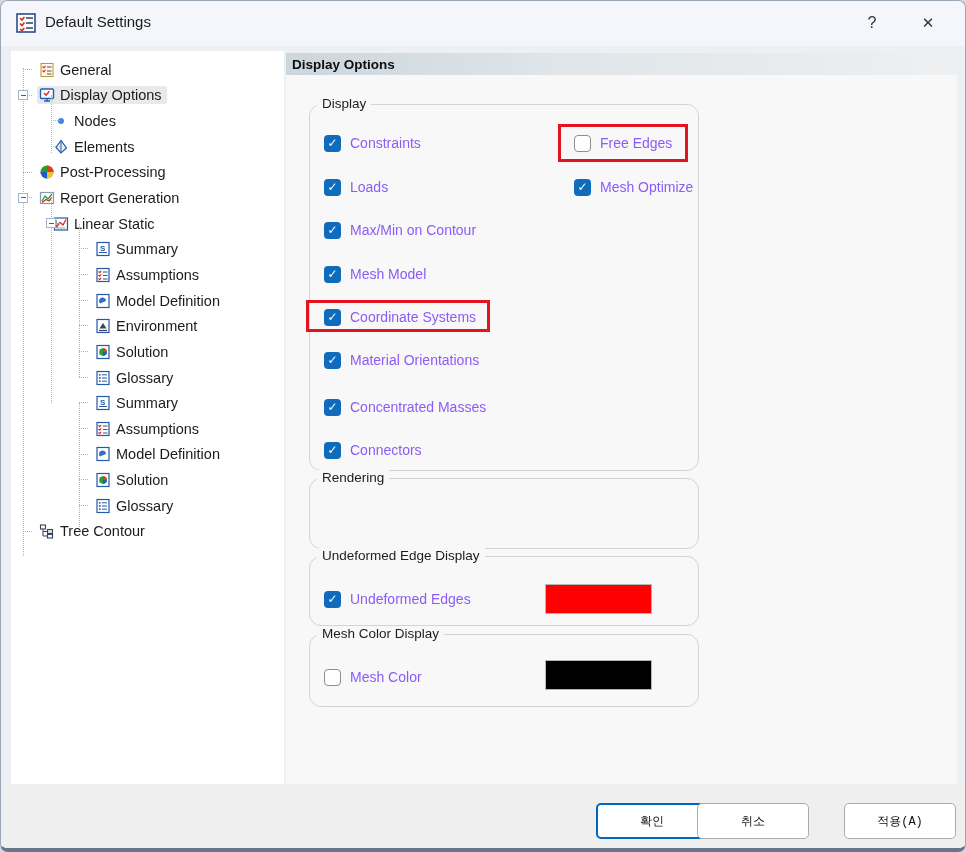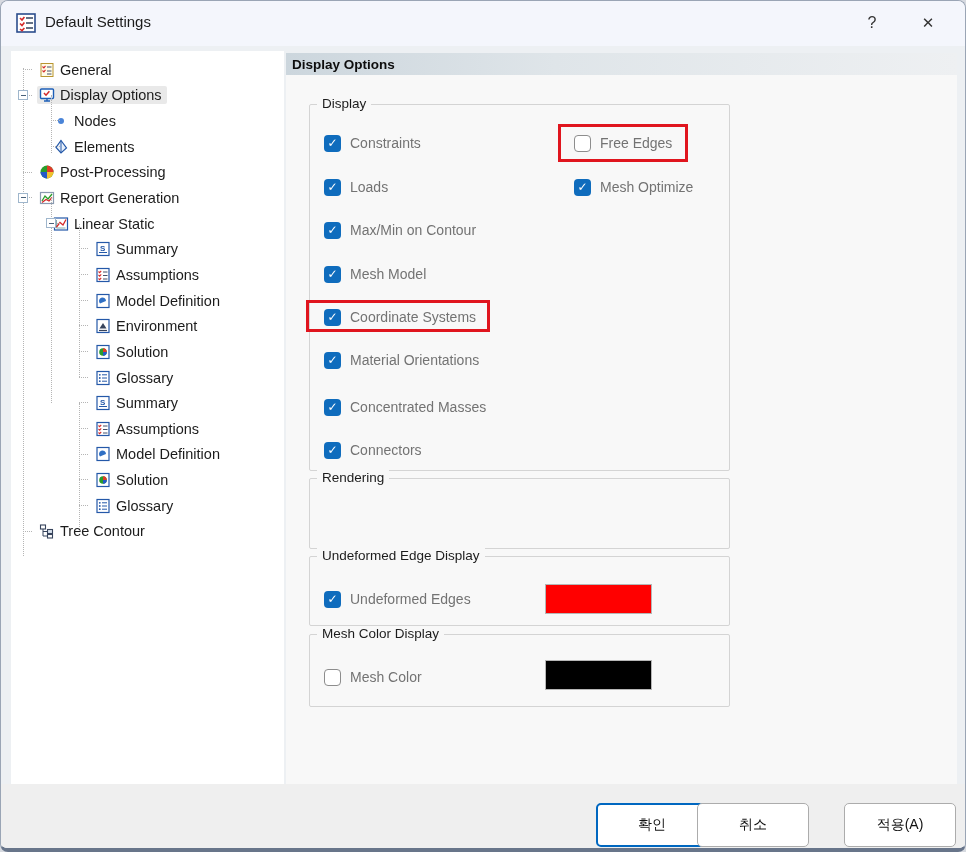--- a/index.html
+++ b/index.html
@@ -30,43 +30,43 @@
   .expander::after { content:""; position:absolute; left:1.5px; top:3.5px; width:5px; border-top:1px solid #49617a; }
   .exp-l0 { left:7px; } .exp-l1 { left:35px; }
   .spine { position:absolute; border-left:1px dotted #b5b5b5; width:0; z-index:1; }
   .ticon { width:16px; height:16px; flex:none; display:block; }
   
   .rp-header { position:absolute; left:285px; top:52px; width:671px; height:22px;
                background:linear-gradient(90deg,#ccd6dd 0%,#dfe5e9 40%,#eef0f2 100%);
                display:flex; align-items:center; padding-left:6px;
                font-size:13.5px; font-weight:bold; color:#0d0d0d; }
   .rpanel { position:absolute; left:285px; top:74px; width:671px; height:709px; background:#f8f8f8; }
-  .group { position:absolute; left:23px; width:421px; border:1px solid #d4d4d4; border-radius:2px; }
+  .group { position:absolute; left:23px; width:390px; border:1px solid #d4d4d4; border-radius:12px; }
   .group-label { position:absolute; top:-9px; left:7px; background:#f8f8f8; padding:0 5px;
                  font-size:13.5px; color:#1c1c1c; }
   .g-display { top:29px; height:367px; }
   .g-render  { top:403px; height:71px; }
   .g-undef   { top:481px; height:70px; }
   .g-mesh    { top:559px; height:73px; }
   .cbrow { position:absolute; display:flex; align-items:center; gap:9px; height:20px; }
   .cb { width:17px; height:17px; border-radius:4px; flex:none; display:flex; align-items:center; justify-content:center; }
   .cb.on { background:#0f6cbd; }
   .cb.on::after { content:"✓"; color:#fff; font-size:12px; line-height:1; }
   .cb.off { background:#fff; border:1px solid #8d8d8d; }
-  .cblbl { font-size:14px; color:#737373; white-space:nowrap; }
+  .cblbl { font-size:14px; color:#8b5cf6; white-space:nowrap; }
   .swatch { position:absolute; left:235px; width:107px; height:30px; border:1px solid #b6b6b6; }
   .sw-undef { top:27px; } .sw-mesh { top:25px; }
   .annot { position:absolute; border:3px solid #e0151e; z-index:5; pointer-events:none; }
   .an-free { left:272px; top:49px; width:130px; height:38px; }
   .an-coord { left:20px; top:225px; width:184px; height:32px; }
   
   .footer { position:absolute; left:0; top:783px; width:966px; height:69px; background:#efefef; }
-  .fbtn { position:absolute; top:19px; height:44px; width:112px; background:#fff;
-          border:1px solid #acacac; border-radius:5px; font-size:14px; color:#111;
-          display:flex; align-items:center; justify-content:center; font-family:Liberation Sans, sans-serif; }
+  .fbtn { position:absolute; top:19px; height:36px; width:112px; background:#fff;
+          border:1px solid #acacac; border-radius:5px; font-size:12px; color:#111;
+          display:flex; align-items:center; justify-content:center; font-family:Liberation Mono, monospace; }
   .fbtn.ok { left:595px; border:2px solid #0067c0; }
   .fbtn.cancel { left:696px; }
   .fbtn.apply { left:843px; }
 </style>
 </head>
 <body>
 
 <div class="dialog">
 
   <div class="titlebar">

